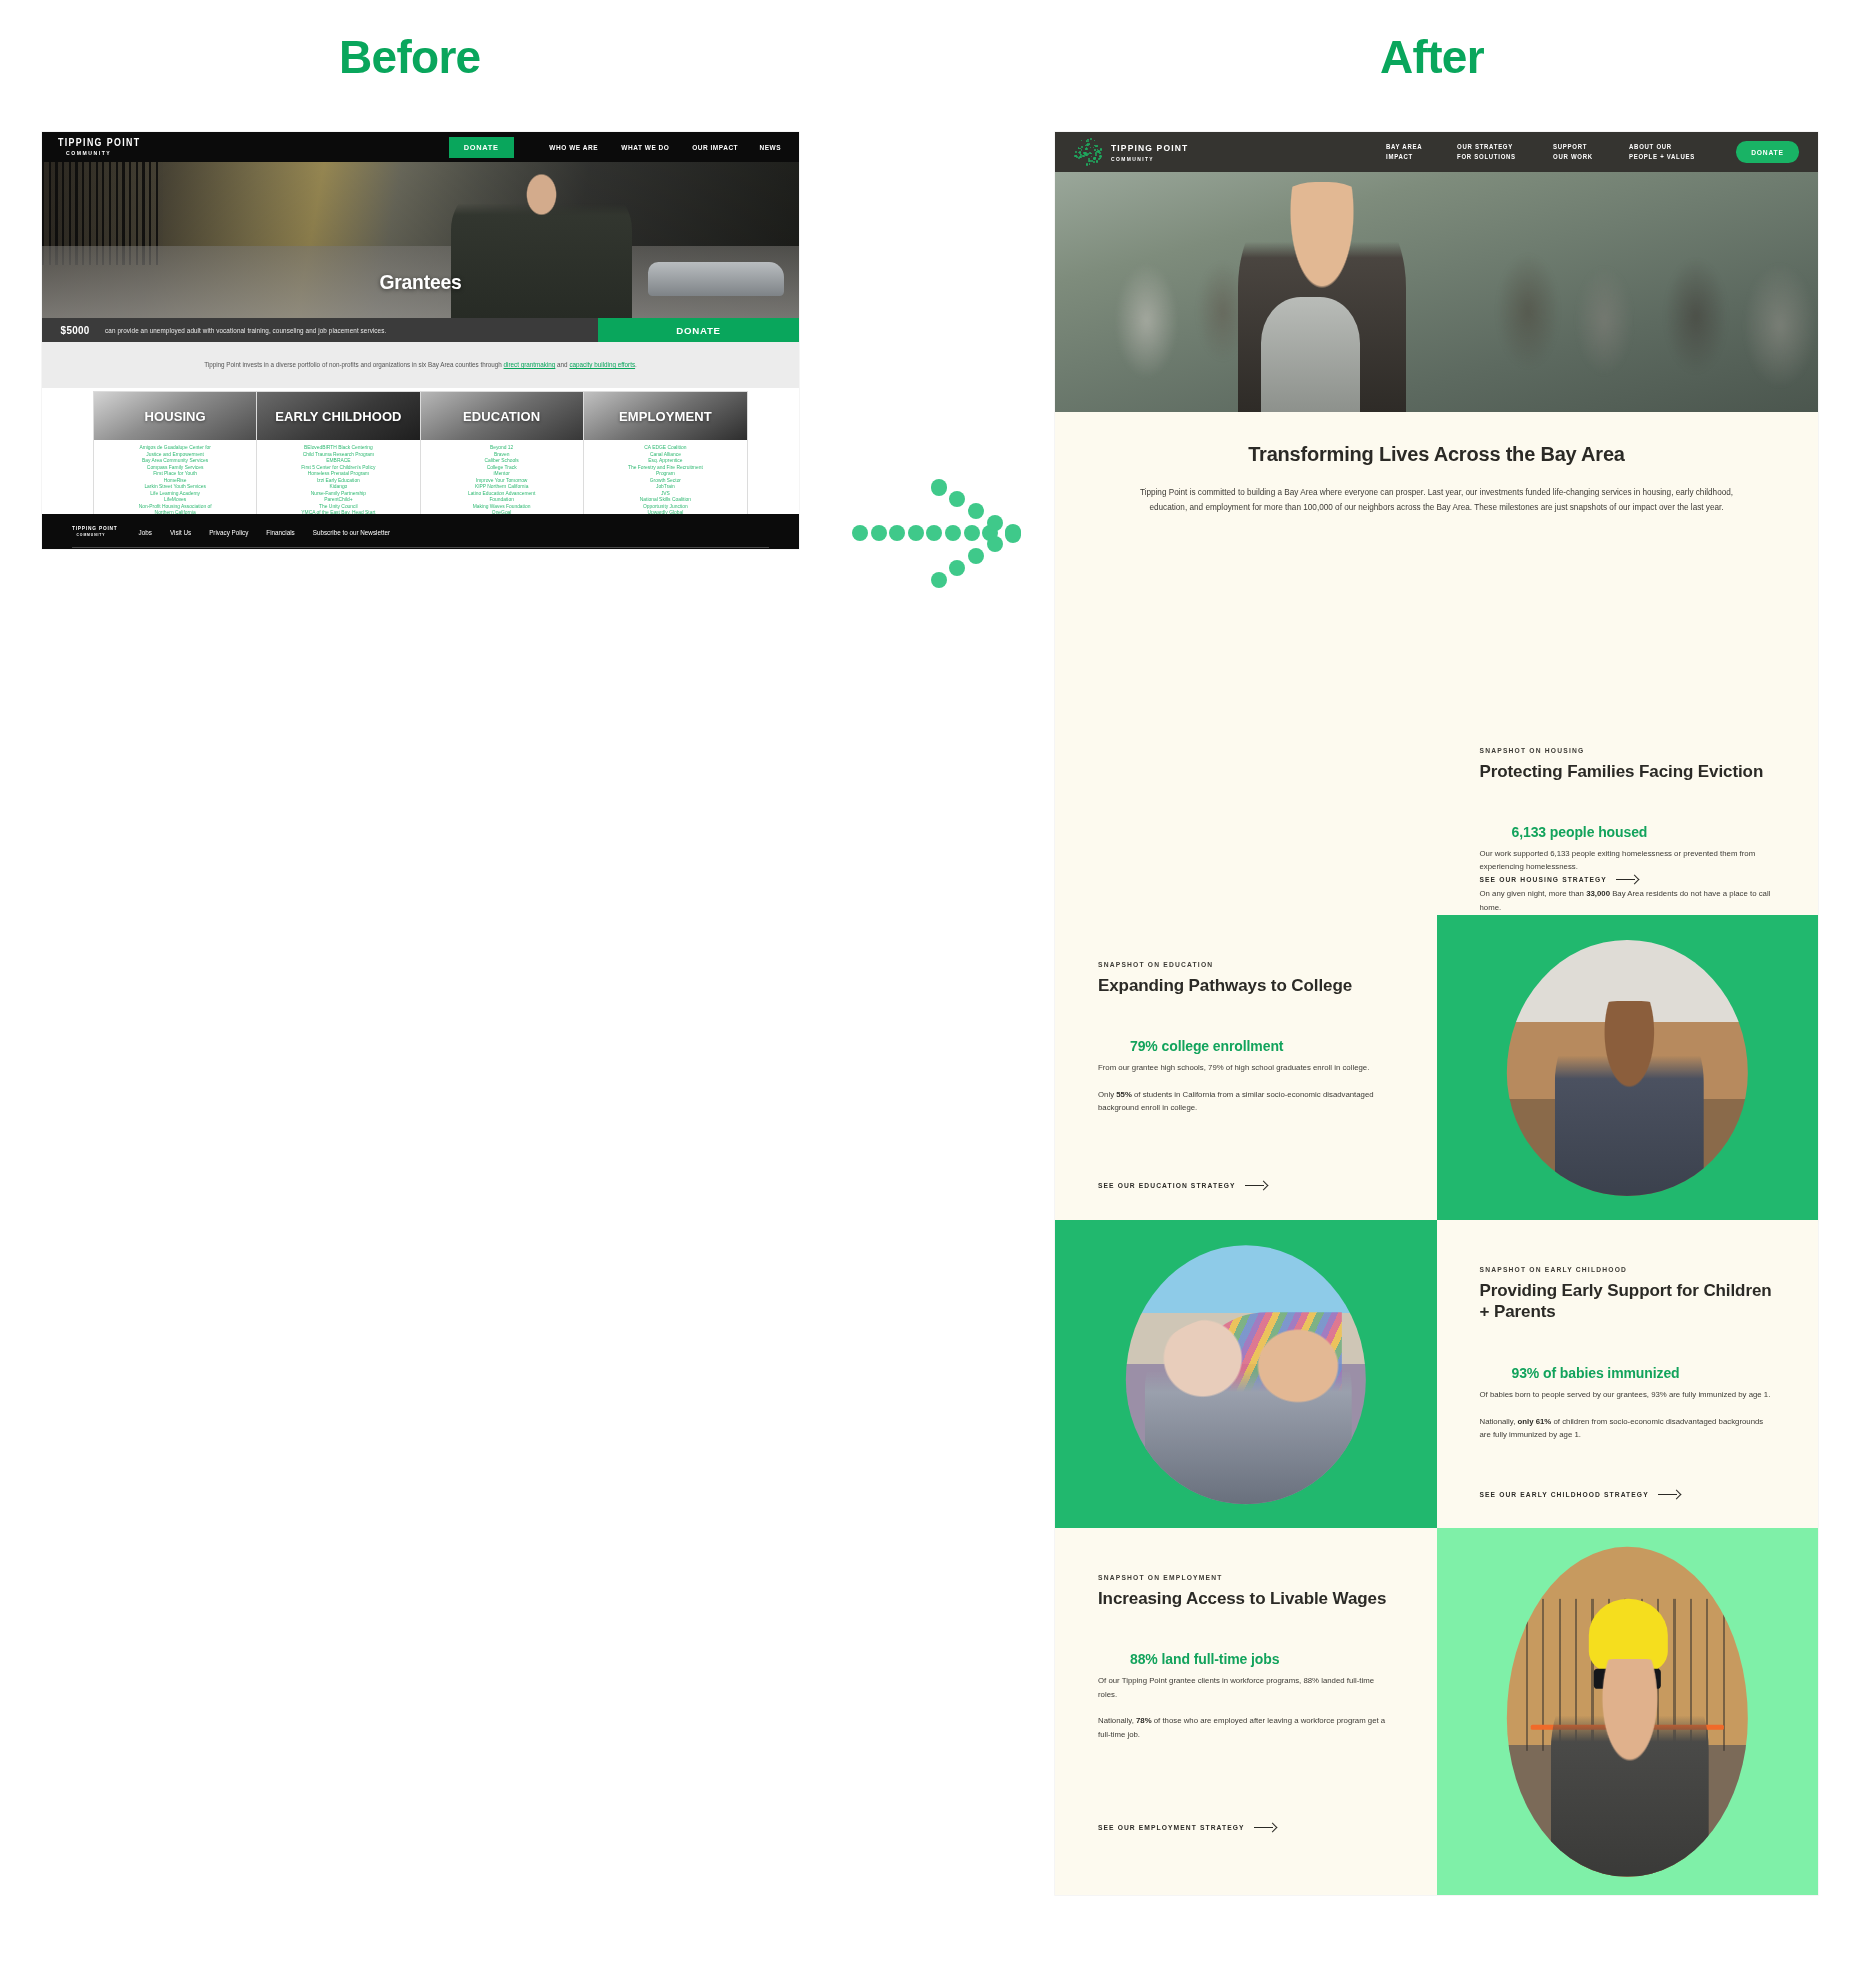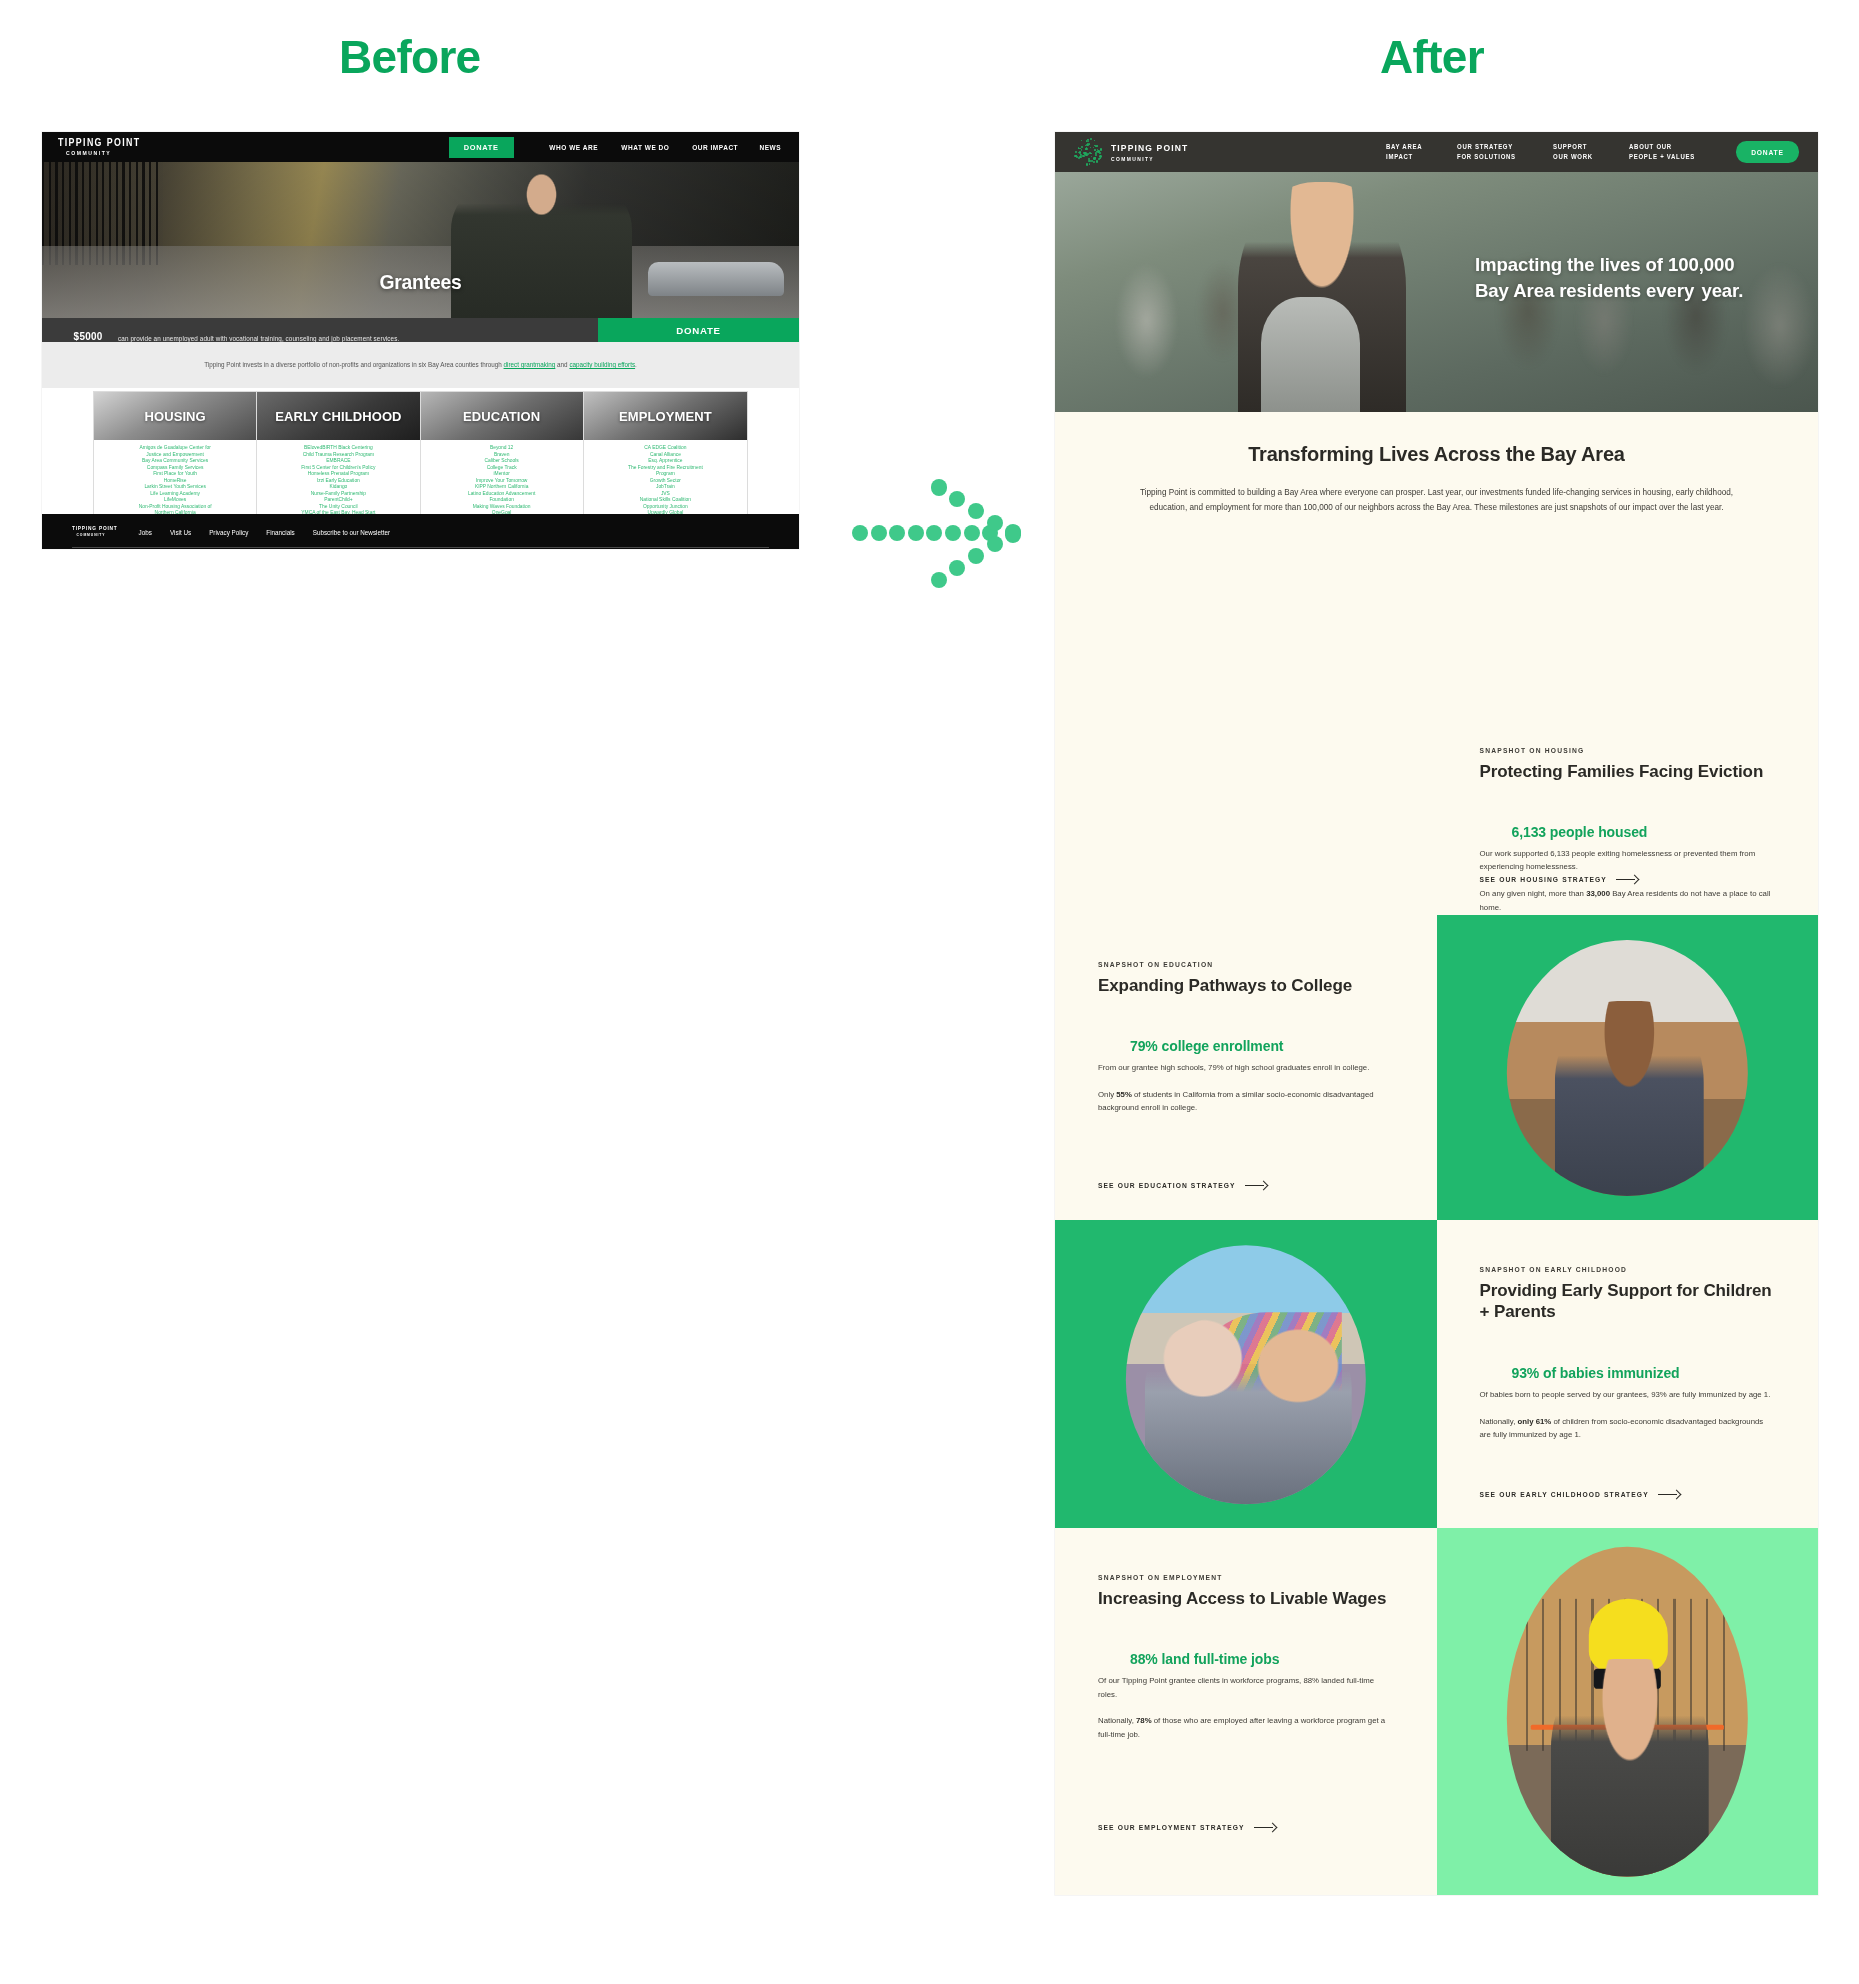--- a/index.html
+++ b/index.html
@@ -92,21 +92,21 @@
   }
   .b-hero-title {
     position:absolute; left:0; right:0; top:110px; text-align:center;
     color:#fff; font-size:19.3px; font-weight:700; letter-spacing:-0.2px;
     text-shadow: 0 0.7px 4.5px rgba(0,0,0,0.55);
   }
 
   
   .b-dbar { position:absolute; left:0; top:186px; width:100%; height:24px; display:flex; }
   .b-dbar-left {
-    flex:1; background:#3b3b3b; display:flex; align-items:flex-end; padding:0 30px; gap:14px;
+    flex:1; background:#3b3b3b; display:flex; align-items:center; padding:0 17px; gap:14px;
   }
   .b-dbar-amt {
     color:#fff; font-size:11px; font-weight:700; letter-spacing:0.3px;
     font-family:"Liberation Sans Narrow","Liberation Sans",sans-serif; transform:scaleX(0.9);
   }
   .b-dbar-txt { color:#eaeaea; font-size:6.3px; letter-spacing:0.1px; }
   .b-dbar-btn {
     width:201px; background:#09a65c; color:#fff; display:flex; align-items:center;
     justify-content:center; font-size:9.7px; font-weight:700; letter-spacing:0.7px;
   }
@@ -591,24 +591,20 @@
           <div>PEOPLE + VALUES</div>
         </div>
         <div class="a-donate">DONATE</div>
       </div>
     </div>
 
     <div class="a-hero">
       <div class="crowd"></div>
       <div class="subject"></div>
       <div class="scarf"></div>
-      <div class="a-hero-txt">
-        <div class="a-hero-line">Impacting the lives of 100,000</div>
-        <div class="a-hero-line"><span>Bay Area residents every </span><span class="a-hero-hl">year.</span></div>
-      </div>
     </div>
 
     <div class="a-intro">
       <h2>Transforming Lives Across the Bay Area</h2>
       <p>Tipping Point is committed to building a Bay Area where everyone can prosper. Last year, our investments funded life-changing services in housing, early childhood, education, and employment for more than 100,000 of our neighbors across the Bay Area. These milestones are just snapshots of our impact over the last year.</p>
     </div>
 
     <div class="a-row" style="top:470px; height:312px;align-items:flex-end;">
       <div class="a-pane green">
         <div class="a-photo-oval ph-housing">

